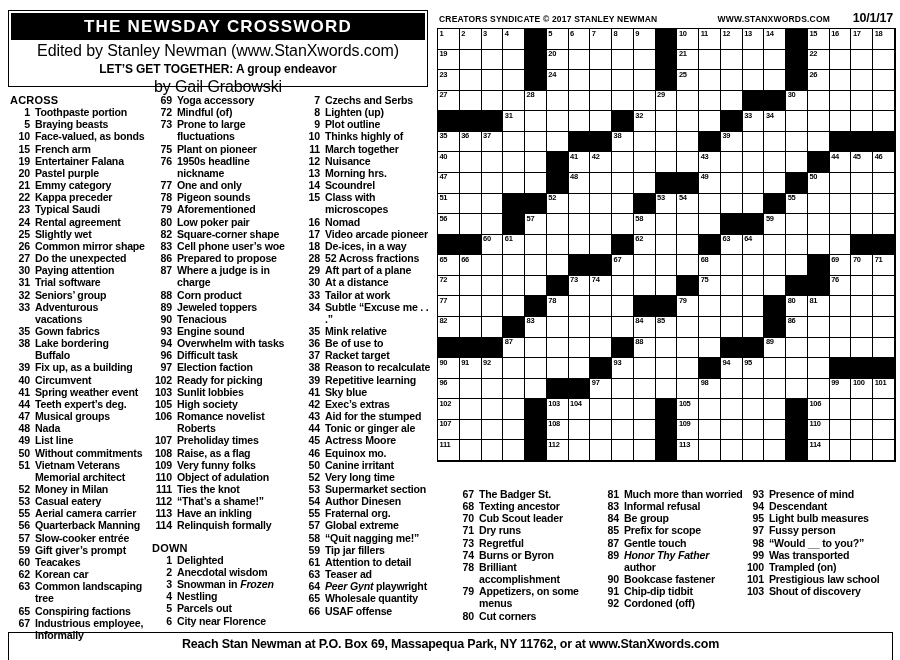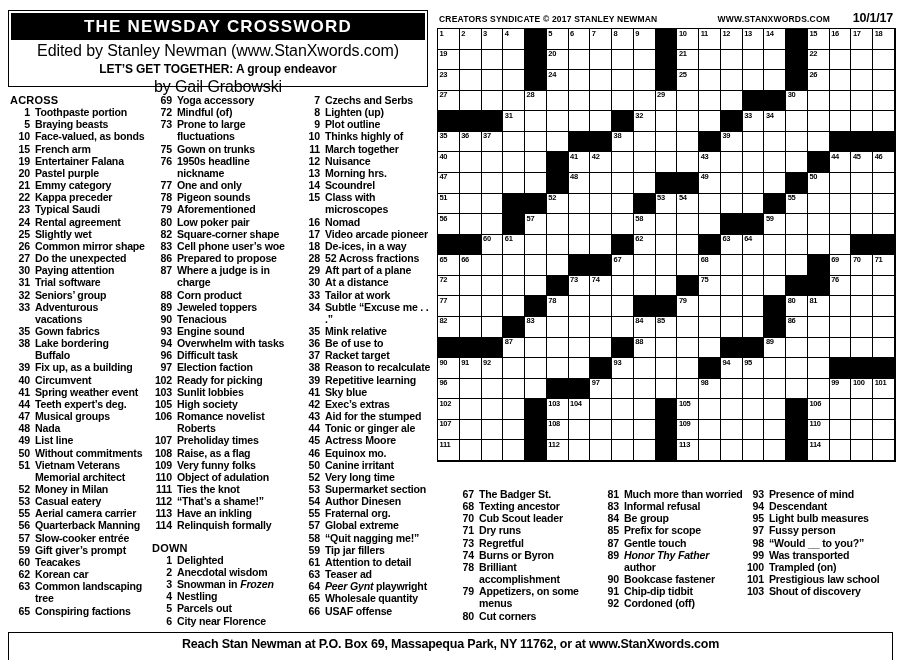--- a/index.html
+++ b/index.html
@@ -773,26 +773,27 @@
     <div class="clue"><span class="cnum">52</span><span><span>Money in Milan</span></span></div>
     <div class="clue"><span class="cnum">53</span><span><span>Casual eatery</span></span></div>
     <div class="clue"><span class="cnum">55</span><span><span>Aerial camera carrier</span></span></div>
     <div class="clue"><span class="cnum">56</span><span><span>Quarterback Manning</span></span></div>
     <div class="clue"><span class="cnum">57</span><span><span>Slow-cooker entrée</span></span></div>
     <div class="clue"><span class="cnum">59</span><span><span>Gift giver’s prompt</span></span></div>
     <div class="clue"><span class="cnum">60</span><span><span>Teacakes</span></span></div>
     <div class="clue"><span class="cnum">62</span><span><span>Korean car</span></span></div>
     <div class="clue"><span class="cnum">63</span><span><span>Common landscaping tree</span></span></div>
     <div class="clue"><span class="cnum">65</span><span><span>Conspiring factions</span></span></div>
+    <div class="clue"><span class="cnum">67</span><span><span>Industrious employee, informally</span></span></div>
   </div>
 <div id="ccol2" class="cluecol">
     <div class="clue"><span class="cnum">69</span><span><span>Yoga accessory</span></span></div>
     <div class="clue"><span class="cnum">72</span><span><span>Mindful (of)</span></span></div>
     <div class="clue"><span class="cnum">73</span><span><span>Prone to large fluctuations</span></span></div>
-    <div class="clue"><span class="cnum">75</span><span><span>Gown on trunks</span></span></div>
+    <div class="clue"><span class="cnum">75</span><span><span>Plant on pioneer</span></span></div>
     <div class="clue"><span class="cnum">76</span><span><span>1950s headline nickname</span></span></div>
     <div class="clue"><span class="cnum">77</span><span><span>One and only</span></span></div>
     <div class="clue"><span class="cnum">78</span><span><span>Pigeon sounds</span></span></div>
     <div class="clue"><span class="cnum">79</span><span><span>Aforementioned</span></span></div>
     <div class="clue"><span class="cnum">80</span><span><span>Low poker pair</span></span></div>
     <div class="clue"><span class="cnum">82</span><span><span>Square-corner shape</span></span></div>
     <div class="clue"><span class="cnum">83</span><span><span>Cell phone user’s woe</span></span></div>
     <div class="clue"><span class="cnum">86</span><span><span>Prepared to propose</span></span></div>
     <div class="clue"><span class="cnum">87</span><span><span>Where a judge is in charge</span></span></div>
     <div class="clue"><span class="cnum">88</span><span><span>Corn product</span></span></div>

